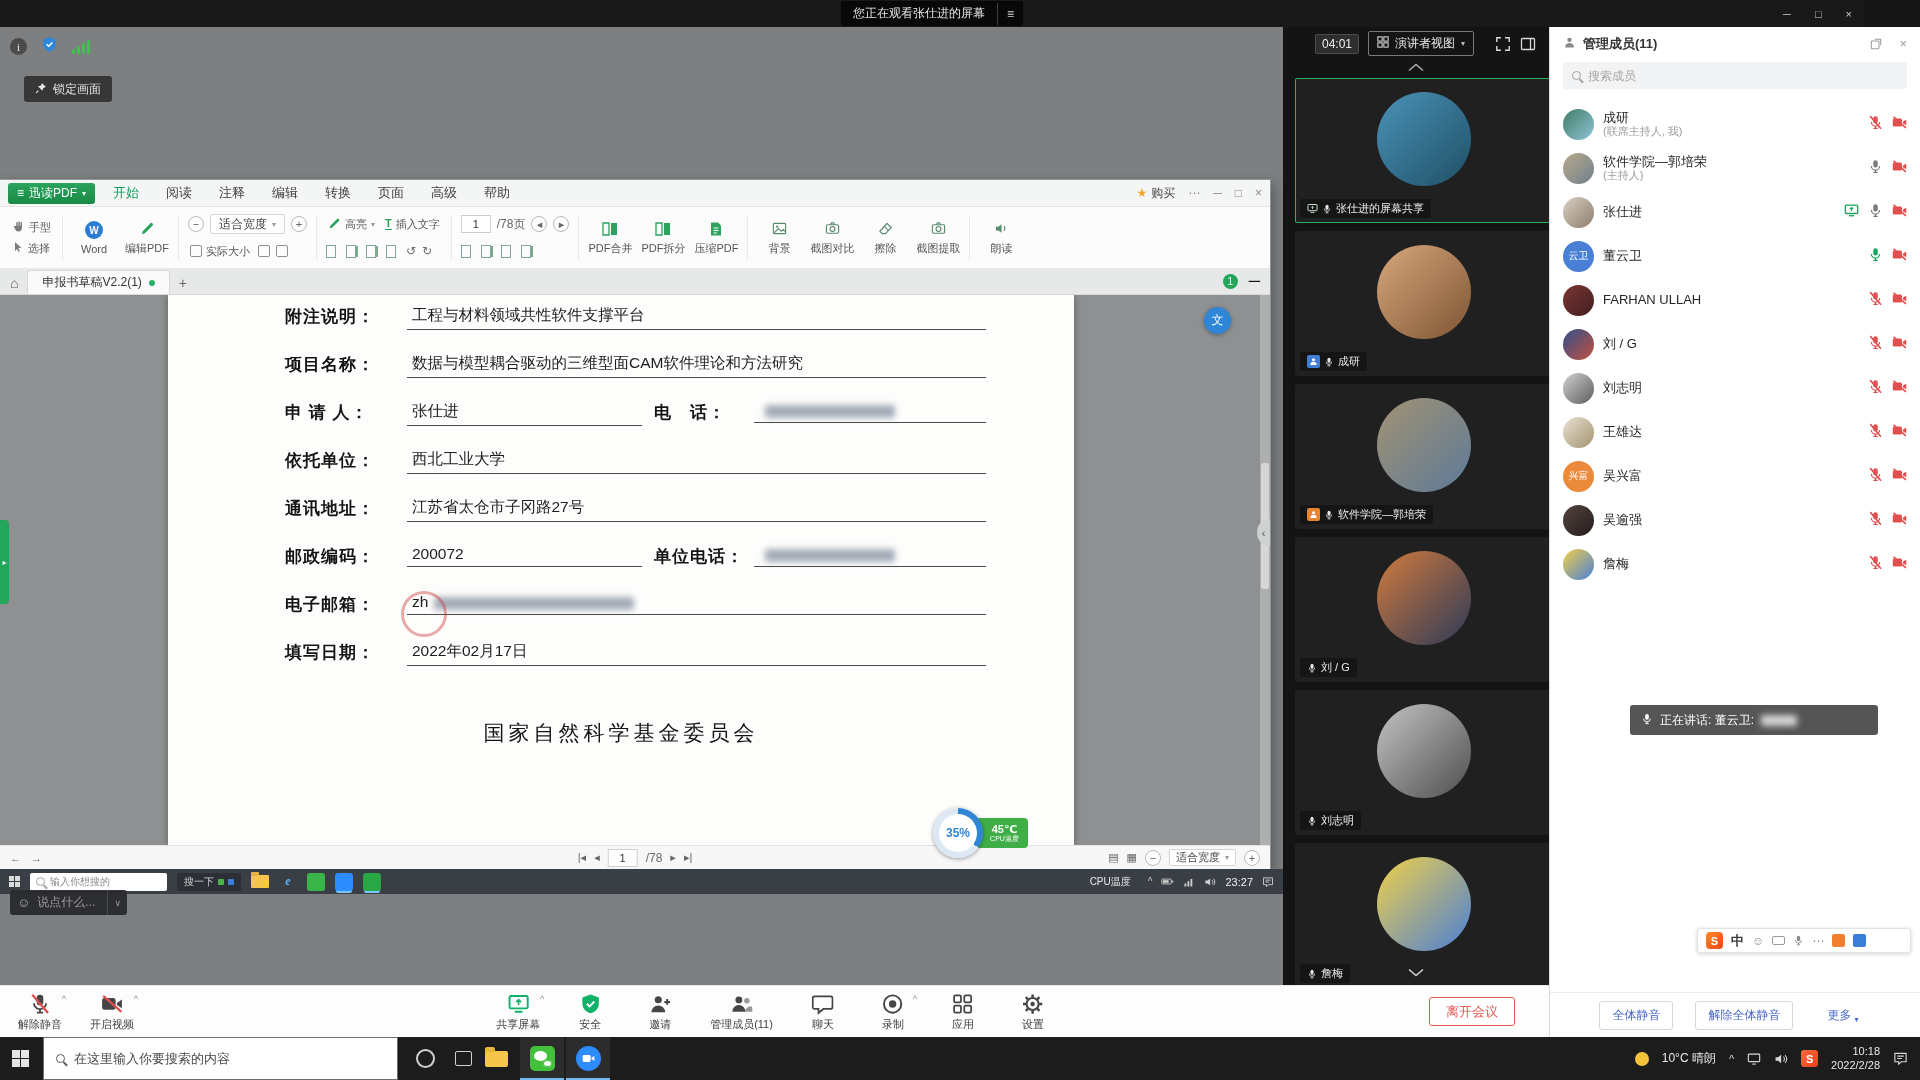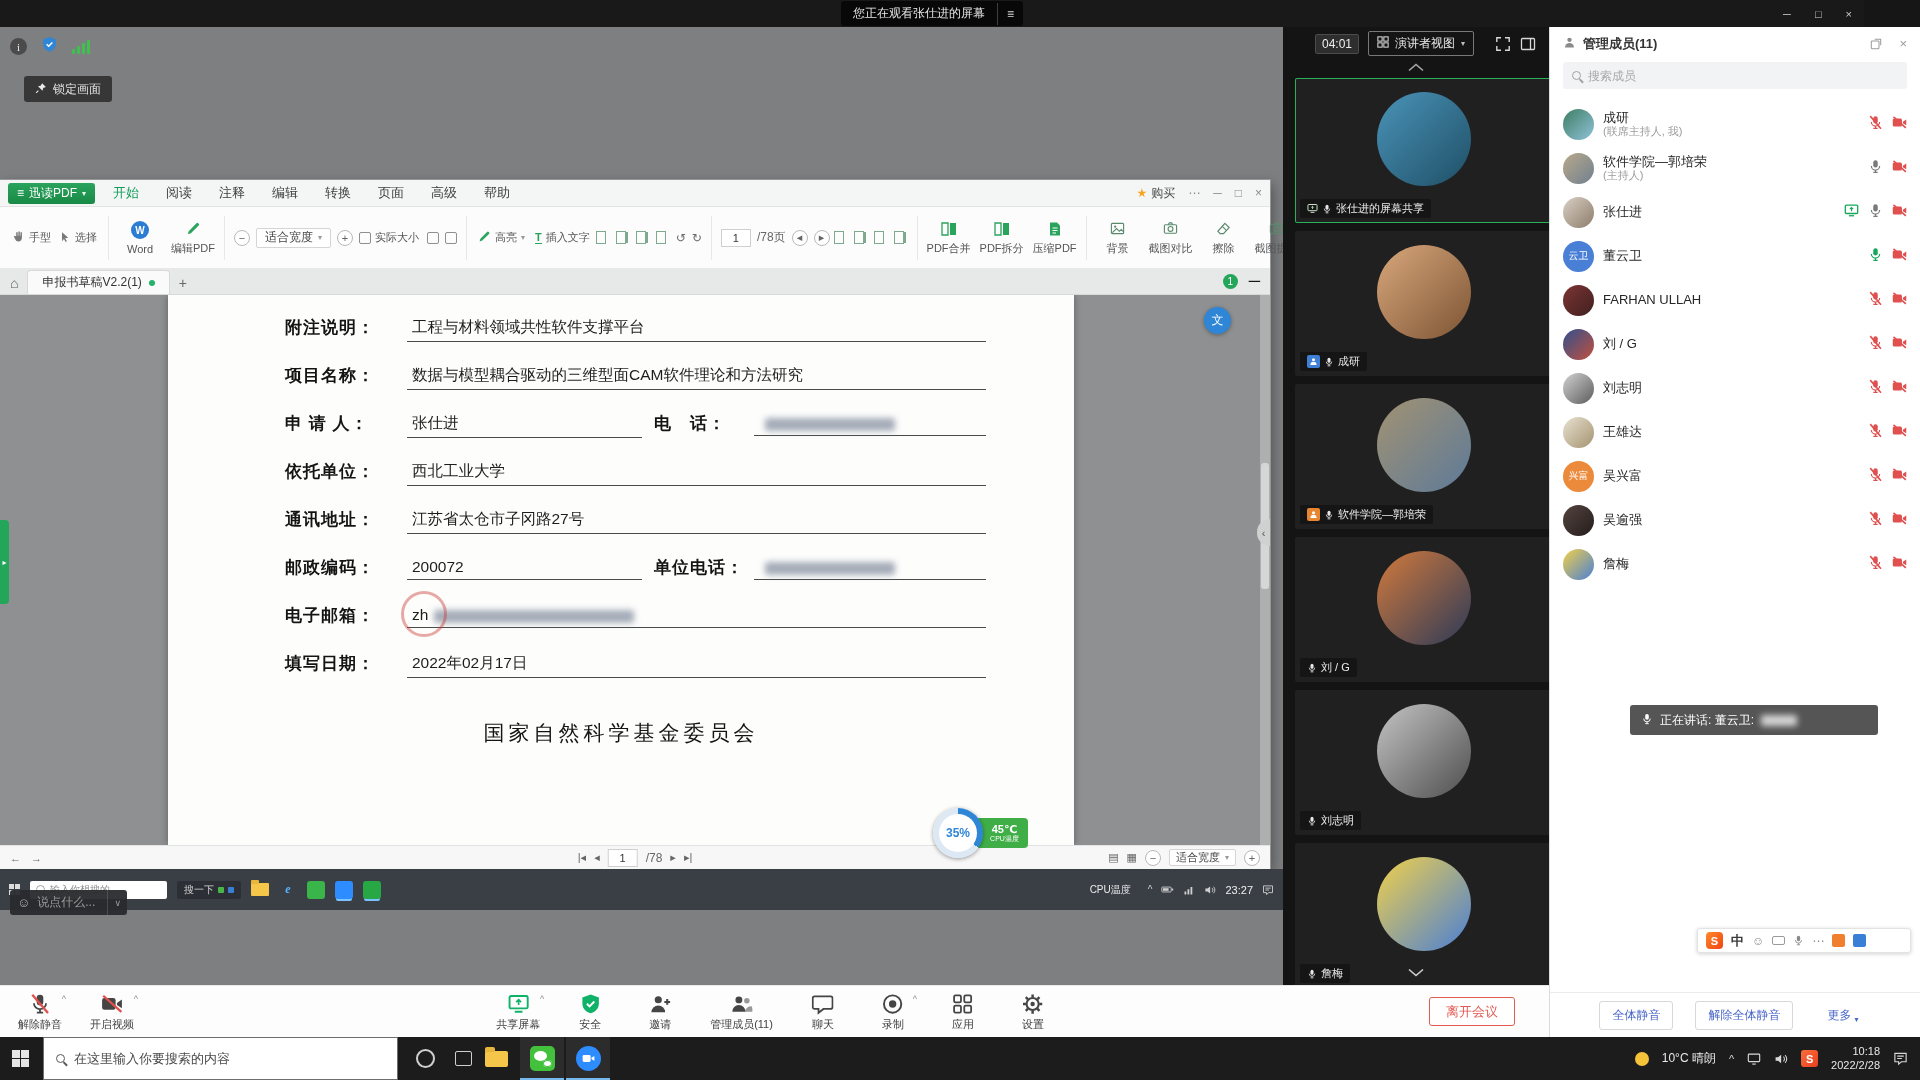--- a/index.html
+++ b/index.html
@@ -33,21 +33,21 @@
   .pdf-menus{display:flex;gap:27px;margin-left:18px;font-size:13px;color:#3e3e3e}
   .pdf-menu{cursor:pointer;white-space:nowrap}
   .pdf-menu.active{color:#0f9d58;font-weight:normal}
   .pdf-tb-right{margin-left:auto;display:flex;align-items:center;gap:13px;color:#8a8a8a;font-size:12px}
   .buy{display:flex;align-items:center;gap:4px;color:#4a4a4a;cursor:pointer}
   .buy-ic{color:#f5a623;font-size:12px}
   .gl{cursor:pointer}
 
   .pdf-toolbar{height:62px;flex:0 0 62px;display:flex;align-items:center;padding:0 10px;gap:9px;background:#fcfcfc;border-bottom:1px solid #e8e8e8}
   .sep{width:1px;height:44px;background:#e8e8e8;flex:0 0 1px}
-  .tgcol{display:flex;flex-direction:row;justify-content:center;gap:4px}
+  .tgcol{display:flex;flex-direction:column;justify-content:center;gap:4px}
   .r{display:flex;align-items:center;gap:6px;height:23px}
   .mini{display:flex;align-items:center;gap:4px;font-size:11px;color:#555;padding:1px 2px;white-space:nowrap}
   .mini .car{font-size:8px;color:#999}
   .big{display:flex;flex-direction:column;align-items:center;gap:3px;font-size:11px;color:#555;min-width:44px;white-space:nowrap}
   .big .bic{height:19px;display:flex;align-items:center}
   .w-ic{width:18px;height:18px;border-radius:50%;background:#2b7cd3;color:#fff;font-weight:bold;font-size:10px;display:flex;align-items:center;justify-content:center}
   .circ{width:16px;height:16px;border-radius:50%;border:1px solid #b9b9b9;background:#fff;color:#666;font-size:11px;display:flex;align-items:center;justify-content:center;padding:0}
   .dd{display:flex;align-items:center;gap:5px;border:1px solid #d5d5d5;background:#fff;border-radius:2px;height:20px;padding:0 8px;font-size:12px;color:#444;cursor:pointer;white-space:nowrap}
   .dd .car{font-size:8px;color:#999}
   .dd.sm{height:17px;font-size:11px;padding:0 6px}
@@ -63,21 +63,21 @@
   .home{font-size:14px;color:#5a5a5a;padding-bottom:3px;cursor:pointer}
   .doc-tab{height:24px;background:#f9faf9;display:flex;align-items:center;gap:7px;padding:0 14px;font-size:12px;color:#333;border:1px solid #d8d8d8;border-bottom:none;border-radius:4px 4px 0 0;cursor:pointer;white-space:nowrap}
   .dot{width:6px;height:6px;border-radius:50%;background:#23b36a}
   .plus{font-size:14px;color:#666;padding-bottom:3px;cursor:pointer}
   .tab-right{margin-left:auto;display:flex;gap:11px;align-items:center;padding-bottom:4px}
   .badge1{min-width:15px;height:15px;border-radius:50%;background:#23a55a;color:#fff;font-size:10px;display:flex;align-items:center;justify-content:center;padding:0 2px}
 
   .pdf-doc{flex:1;position:relative;background:#8f9091;overflow:hidden}
   .page{position:absolute;left:168px;top:0;bottom:0;width:906px;background:#fdfdfc;box-shadow:0 0 7px rgba(0,0,0,.35);overflow:hidden}
   .form{padding:0 88px 0 117px;font-family:"Liberation Serif","DejaVu Serif",serif}
-  .form-row{display:flex;align-items:center;height:48px}
+  .form-row{display:flex;align-items:flex-start;height:48px}
   .form-row.clipped{margin-top:-38px}
   .f-label{flex:0 0 122px;font-size:17px;font-weight:bold;color:#141414;letter-spacing:1px;padding-bottom:4px;white-space:nowrap}
   .f-label.l2{flex:0 0 100px;margin-left:12px}
   .f-value{flex:1;border-bottom:1px solid #4a4a4a;font-size:15.5px;color:#1d1d1d;padding:0 2px 3px 5px;display:flex;align-items:flex-end;white-space:nowrap;min-height:22px}
   .f-value.half{flex:0 0 235px}
   .blur-bar{display:inline-block;height:13px;background:#8f98a8;filter:blur(3px);opacity:.8;border-radius:2px;margin:0 0 1px 6px}
   .w210{width:200px}.w135{width:130px}
   .doc-title{text-align:center;font-family:"Liberation Serif","DejaVu Serif",serif;font-size:21px;letter-spacing:4px;color:#141414;margin-top:30px}
   .stamp{position:absolute;left:233px;top:296px;width:46px;height:46px;border:3px solid rgba(198,52,48,.42);border-radius:50%}
   .vscroll{position:absolute;right:0;top:0;bottom:0;width:10px;background:#aeb0b0}
@@ -92,21 +92,21 @@
 
   .side-strip{position:absolute;left:0;top:493px;width:9px;height:84px;background:#23a55a;border-radius:0 4px 4px 0;display:flex;align-items:center;justify-content:center;color:#fff;font-size:8px;z-index:7;cursor:pointer}
 
   .cpu-widget{position:absolute;left:933px;top:781px;display:flex;align-items:center;z-index:9}
   .cpu-circle{width:50px;height:50px;border-radius:50%;background:conic-gradient(#2f86d6 0 35%,#dce8f4 35% 100%);display:flex;align-items:center;justify-content:center;box-shadow:0 1px 4px rgba(0,0,0,.4);z-index:2}
   .cpu-circle span{width:38px;height:38px;border-radius:50%;background:#fff;display:flex;align-items:center;justify-content:center;font-size:12px;font-weight:bold;color:#2f86d6}
   .cpu-badge{margin-left:-7px;width:52px;height:30px;background:#3fae47;border-radius:4px;color:#fff;display:flex;flex-direction:column;align-items:center;justify-content:center;line-height:1.15;z-index:1;padding-left:5px}
   .cpu-badge b{font-size:11px}
   .cpu-badge i{font-size:7px;font-style:normal}
 
-  .sh-taskbar{position:absolute;left:0;top:842px;width:1283px;height:41px;background:#3a3f46;display:flex;align-items:center;gap:10px;padding:0 9px;z-index:6}
+  .sh-taskbar{position:absolute;left:0;top:842px;width:1283px;height:25px;background:#3a3f46;display:flex;align-items:center;gap:10px;padding:0 9px;z-index:6}
   .shstart{display:grid;grid-template-columns:5px 5px;grid-gap:1px;cursor:pointer}
   .shstart i{width:5px;height:5px;background:#dcdcdc}
   .shsearch{width:137px;height:18px;background:#fff;border-radius:2px;display:flex;align-items:center;gap:5px;padding:0 6px;cursor:text}
   .shsearch .ph{font-size:10px;color:#8a8a8a;white-space:nowrap}
   .shquick{height:18px;background:#2c3036;border-radius:2px;padding:0 7px;font-size:10px;color:#cfcfcf;display:flex;align-items:center;gap:4px;cursor:pointer;white-space:nowrap}
   .qd{width:6px;height:6px;border-radius:1px;display:inline-block}
   .qd.a{background:#4ab34a}.qd.b{background:#3a7fd6}
   .shapp{width:18px;height:18px;display:flex;align-items:center;justify-content:center;cursor:pointer;font-size:12px}
   .shapp.sq{border-radius:3px}
   .shapp.e{color:#58b0f5;font-weight:bold;font-family:"Liberation Serif",serif;font-style:italic}

